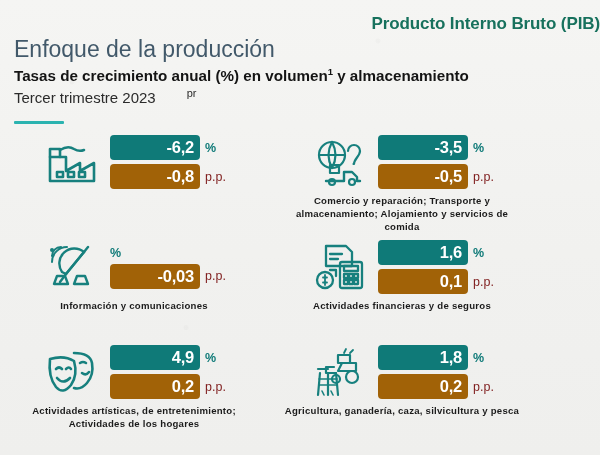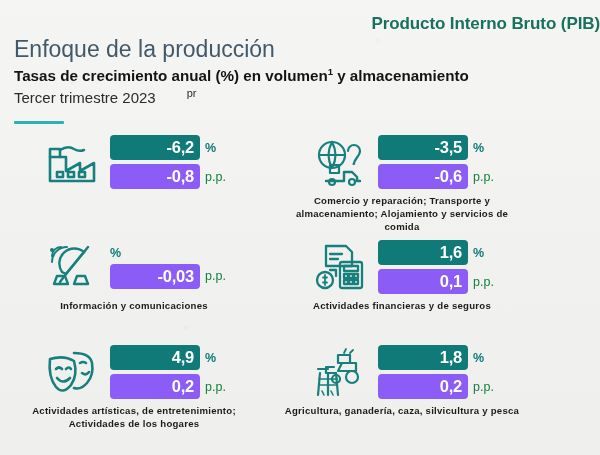--- a/index.html
+++ b/index.html
@@ -67,24 +67,24 @@
   .bars{display:flex;flex-direction:column;gap:4px;}
   .barline{display:flex;align-items:center;gap:5px;}
   .bar{
     width:90px;height:25px;border-radius:4px;
     display:flex;align-items:center;justify-content:flex-end;
     padding-right:6px;box-sizing:border-box;
     color:#ffffff;font-weight:bold;font-size:16.5px;
     letter-spacing:-.2px;
   }
   .bar.dark{background:#0f7a78;}
-  .bar.light{background:#8b5cf6;}
+  .bar.light{background:#a16207;}
   .unit{font-size:12.5px;font-weight:bold;}
   .unit.pct{color:#0f7a78;}
-  .unit.pp{color:#15803d;font-weight:normal;}
+  .unit.pp{color:#7f1d1d;font-weight:normal;}
   .caption{
     margin-top:2px;padding:0 14px;
     text-align:center;font-size:9.6px;font-weight:bold;
     color:#1b1b1b;line-height:1.34;letter-spacing:.25px;
   }
 </style>
 </head>
 <body>
 
 <div class="paper"></div>
@@ -139,21 +139,21 @@
     <circle cx="20" cy="45" r="3"></circle>
             <circle cx="40" cy="45" r="3"></circle>
   </svg>
         </div>
         <div class="bars">
           <div class="barline">
             <div class="bar dark">-3,5</div>
             <div class="unit pct">%</div>
           </div>
           <div class="barline">
-            <div class="bar light">-0,6</div>
+            <div class="bar light">-0,5</div>
             <div class="unit pp">p.p.</div>
           </div>
         </div>
       </div>
       <div class="caption">Comercio y reparación; Transporte y almacenamiento; Alojamiento y servicios de comida</div>
     </div>
     <div class="cell">
       <div class="cell-top"></div>
       <div class="caption"></div>
     </div>

